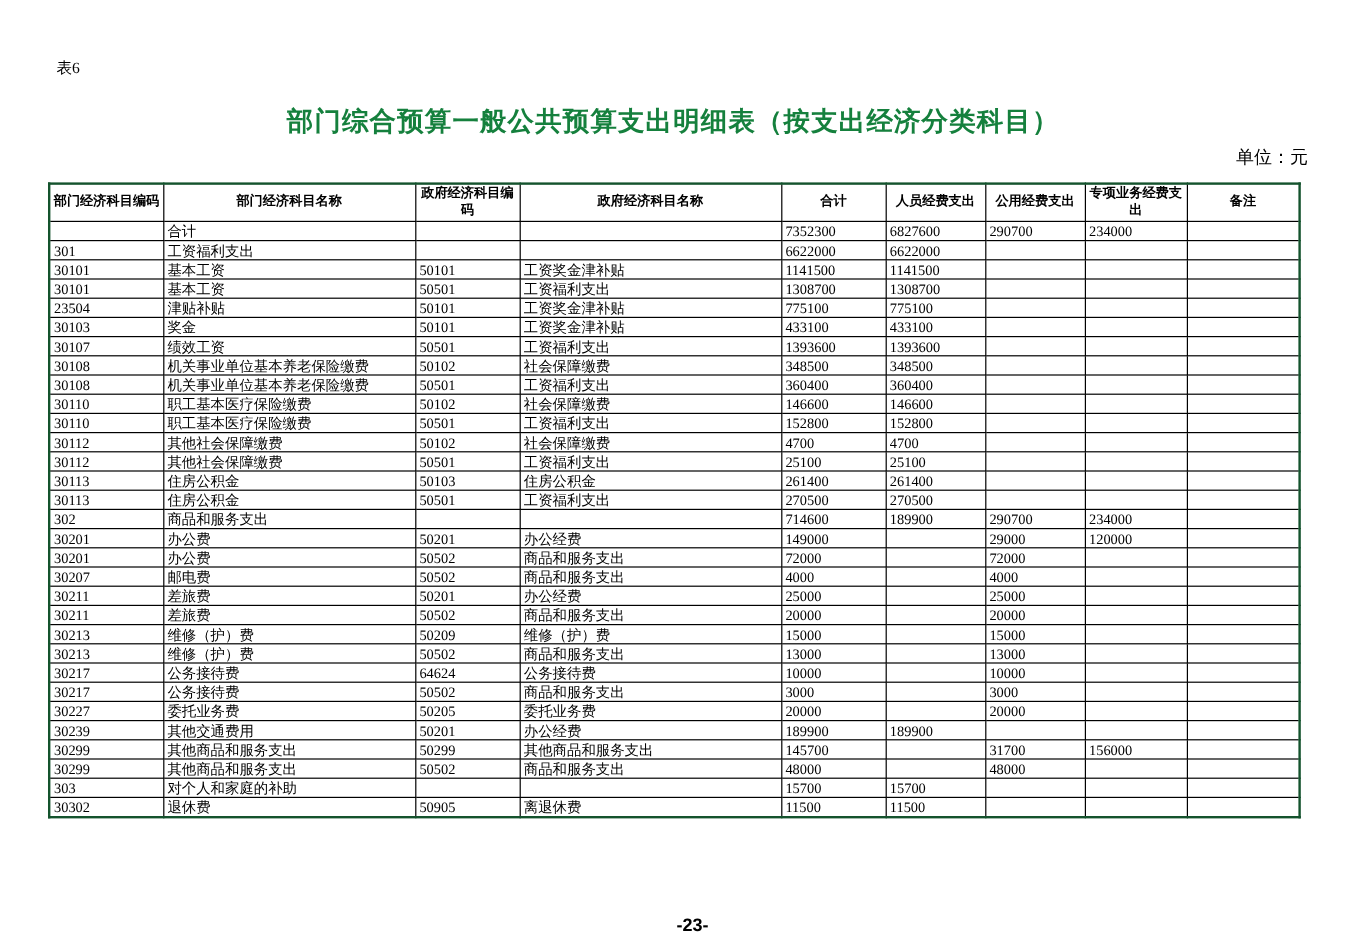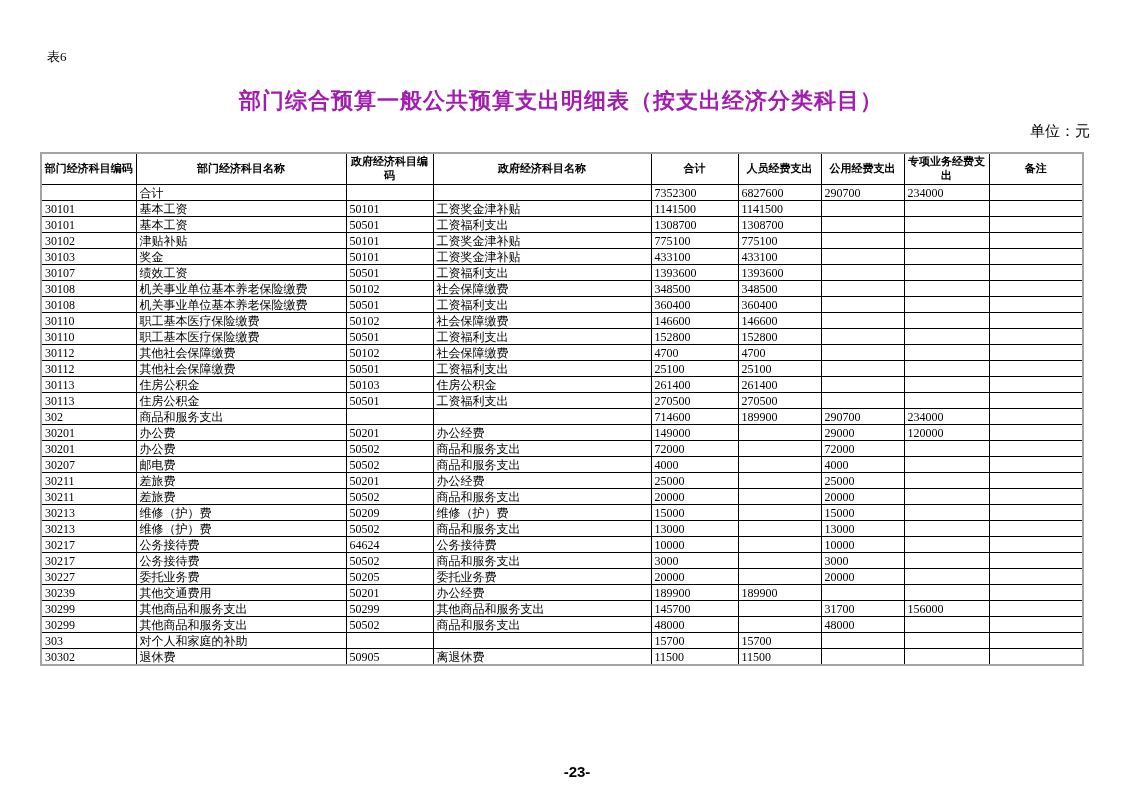--- a/index.html
+++ b/index.html
@@ -34,21 +34,21 @@
     right: 32px;
     font-size: 15px;
   }
   table.budget {
     position: absolute;
     left: 40px;
     top: 152px;
     width: 1042px;
     border-collapse: collapse;
     table-layout: fixed;
-    border: 2px solid #a3a3a3;
+    border: 2px solid #14532d;
   }
   table.budget th, table.budget td {
     border: 1px solid #000;
     overflow: hidden;
     white-space: nowrap;
   }
   table.budget th {
     height: 30px;
     font-size: 11px;
     font-weight: bold;
@@ -78,21 +78,21 @@
     font-size: 15px;
   }
 </style>
 </head>
 <body>
 
 <div class="page">
 
   <div class="table-label">表6</div>
 
-  <div class="page-title" style="color: #a21caf;">部门综合预算一般公共预算支出明细表（按支出经济分类科目）</div>
+  <div class="page-title" style="color: #15803d;">部门综合预算一般公共预算支出明细表（按支出经济分类科目）</div>
 
   <div class="unit-label">单位：元</div>
 
   <table class="budget">
     <colgroup>
       <col style="width:95px">
         <col style="width:210px">
         <col style="width:87px">
       <col style="width:218px">
         <col style="width:87px">
@@ -120,20 +120,31 @@
           <td>合计</td>
           <td></td>
           <td></td>
           <td>7352300</td>
           <td>6827600</td>
           <td>290700</td>
           <td>234000</td>
           <td></td>
         </tr>
         <tr>
+          <td>301</td>
+          <td>工资福利支出</td>
+          <td></td>
+          <td></td>
+          <td>6622000</td>
+          <td>6622000</td>
+          <td></td>
+          <td></td>
+          <td></td>
+        </tr>
+        <tr>
           <td class="indent">30101</td>
           <td>基本工资</td>
           <td>50101</td>
           <td>工资奖金津补贴</td>
           <td>1141500</td>
           <td>1141500</td>
           <td></td>
           <td></td>
           <td></td>
         </tr>
@@ -142,21 +153,21 @@
           <td>基本工资</td>
           <td>50501</td>
           <td>工资福利支出</td>
           <td>1308700</td>
           <td>1308700</td>
           <td></td>
           <td></td>
           <td></td>
         </tr>
         <tr>
-          <td class="indent">30102</td>
+          <td class="indent">23504</td>
           <td>津贴补贴</td>
           <td>50101</td>
           <td>工资奖金津补贴</td>
           <td>775100</td>
           <td>775100</td>
           <td></td>
           <td></td>
           <td></td>
         </tr>
         <tr>

